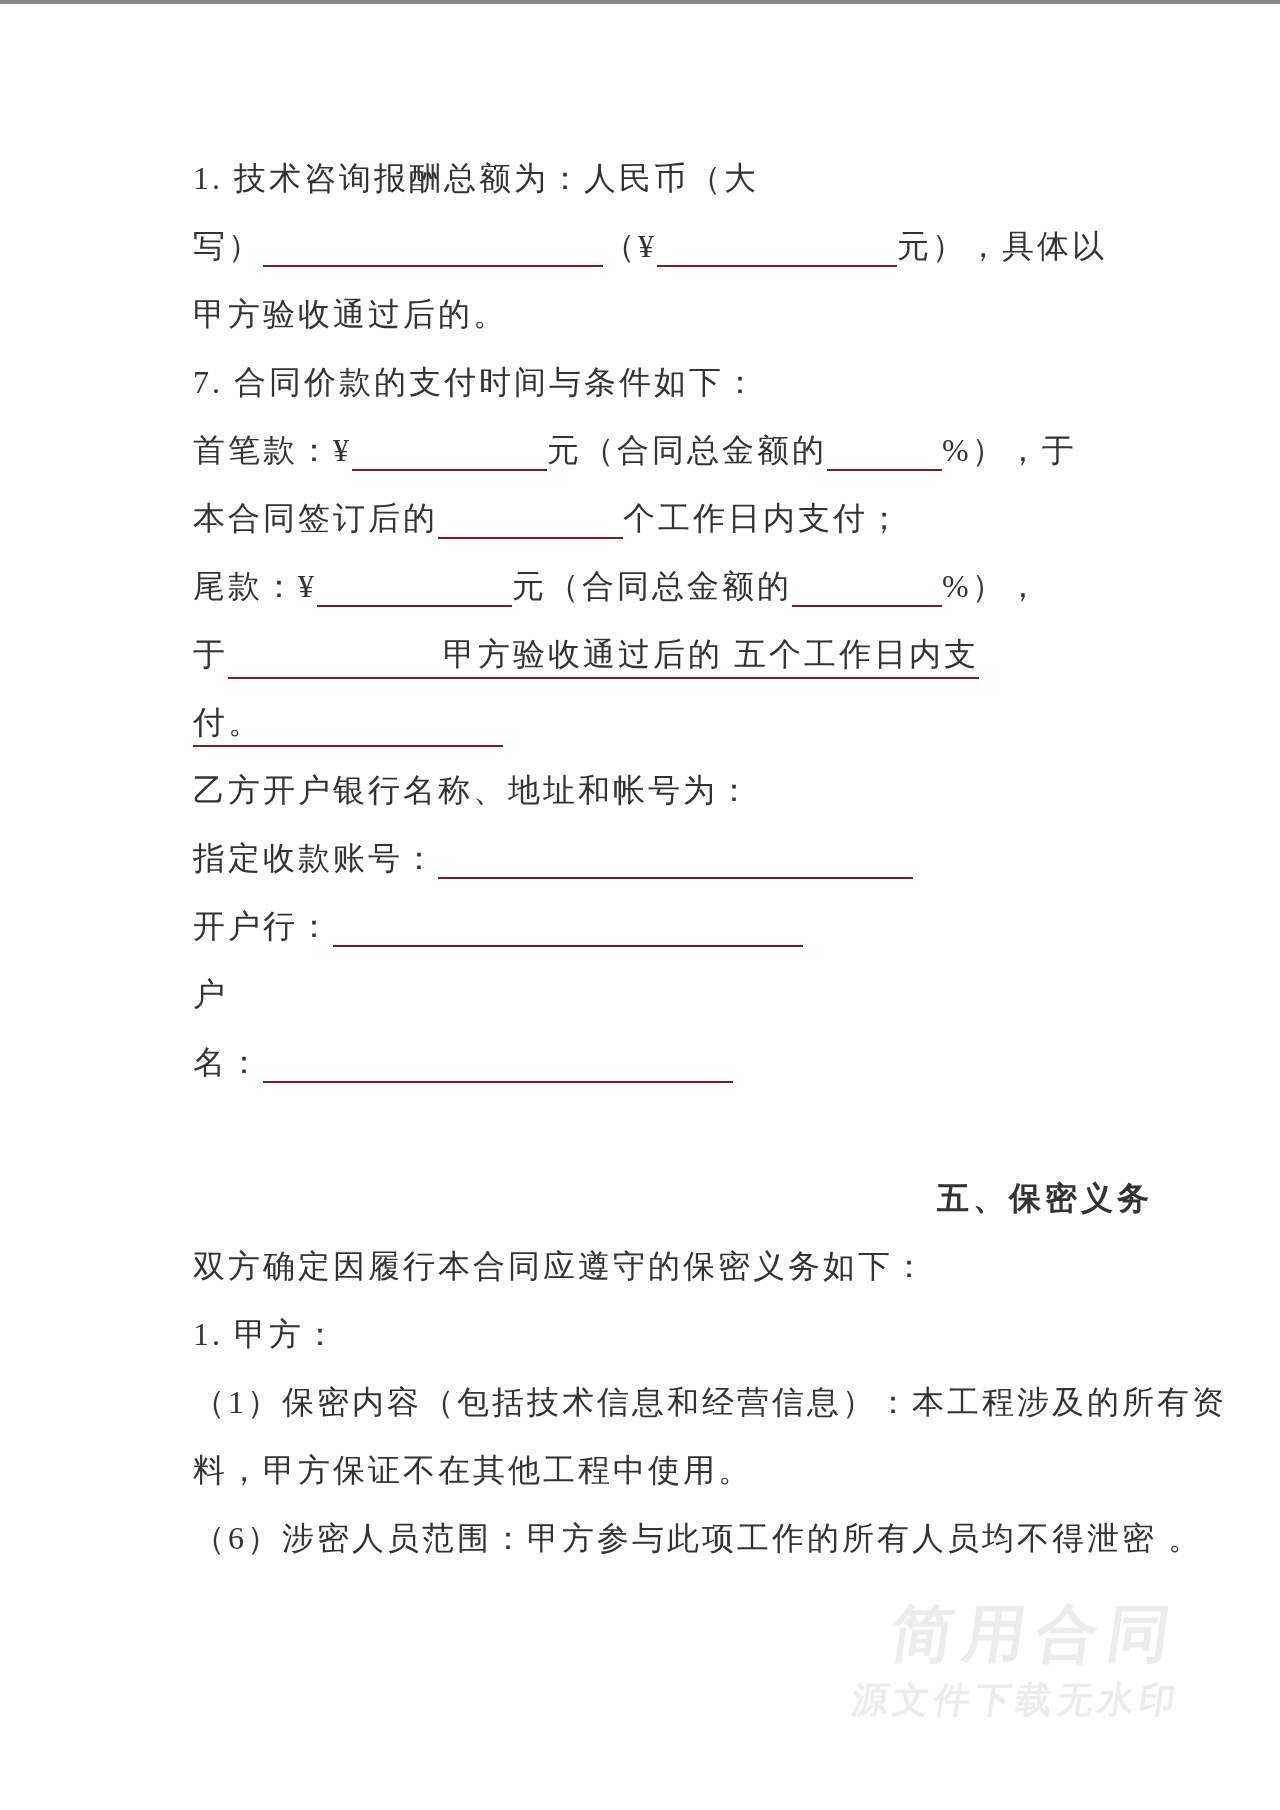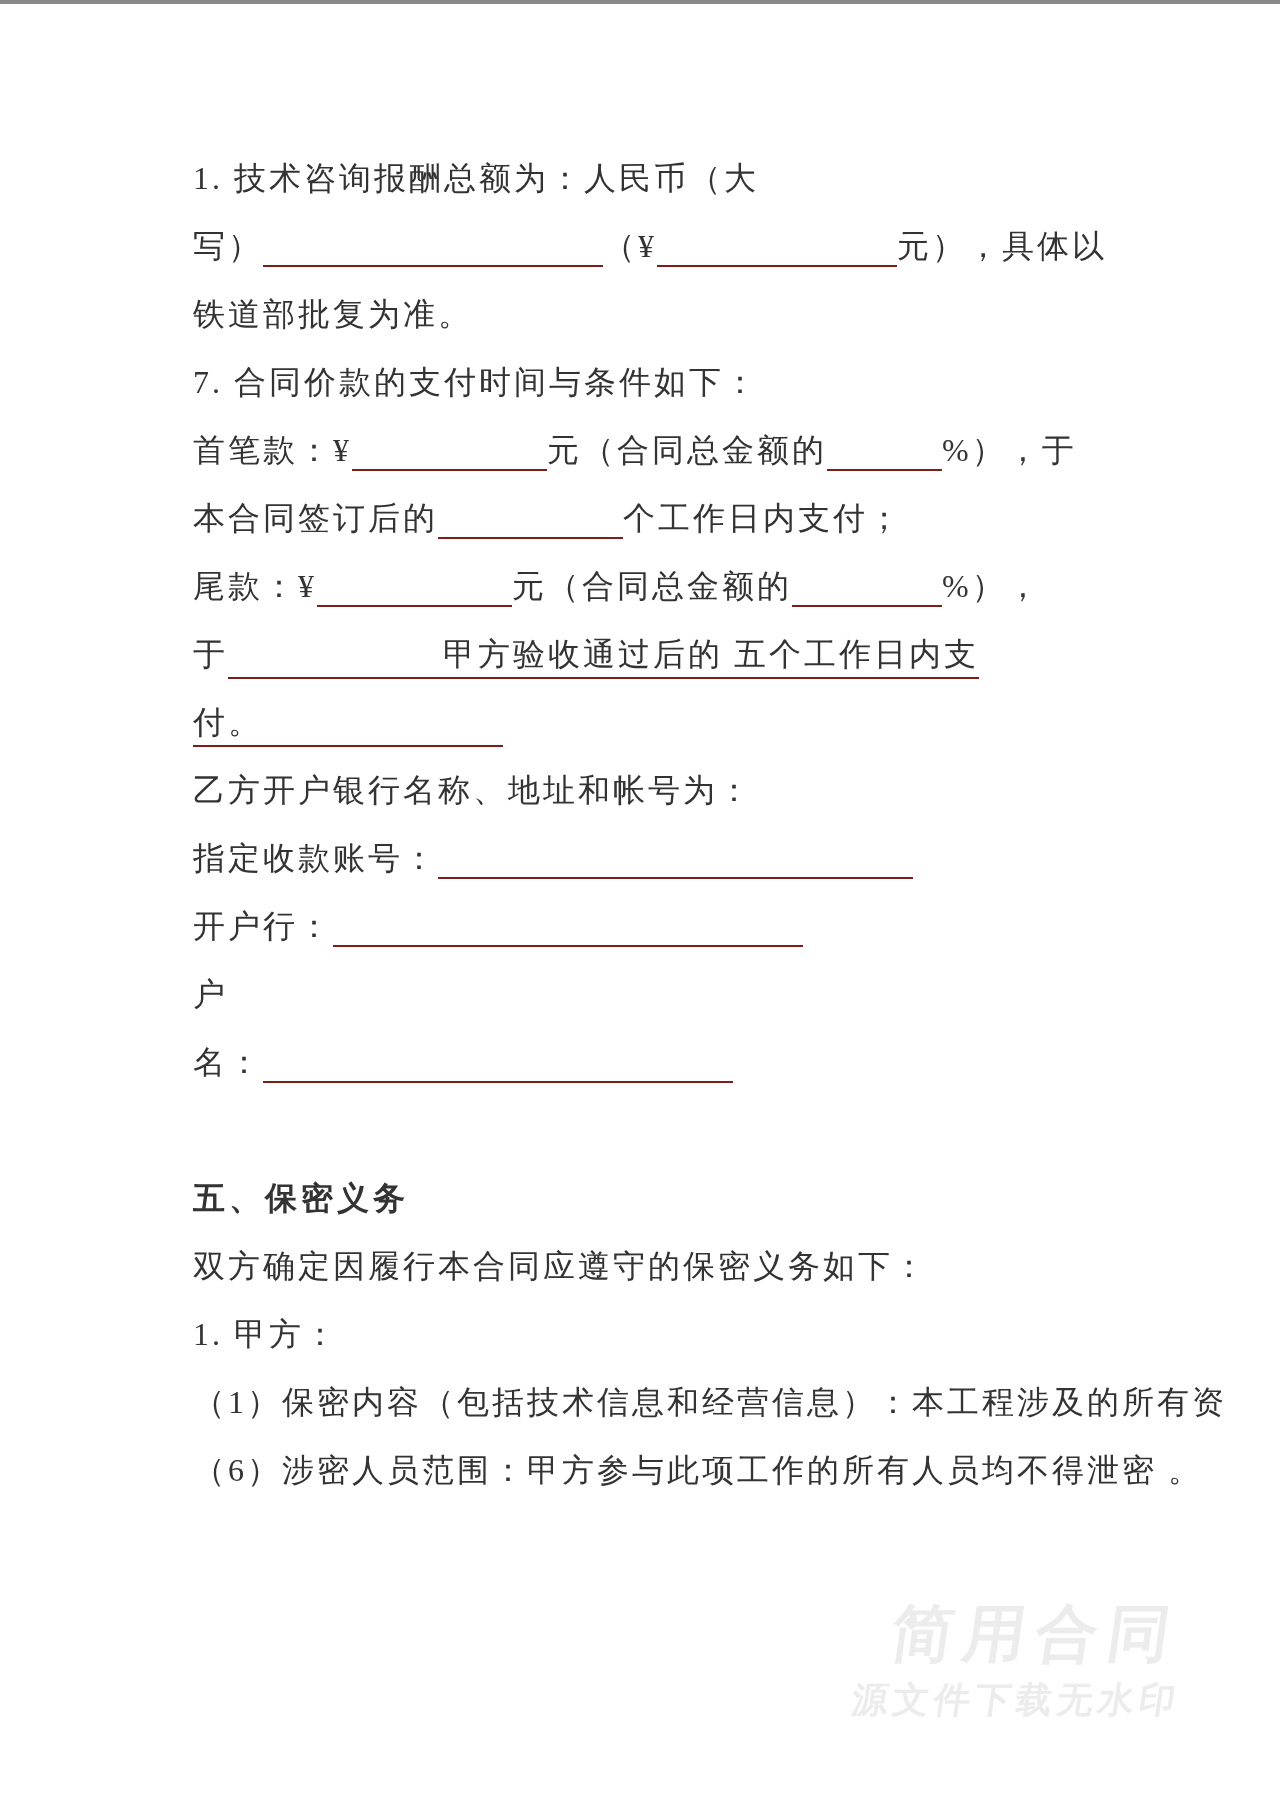--- a/index.html
+++ b/index.html
@@ -15,21 +15,21 @@
   .doc-body{
     position:absolute;
     left:193px;top:140px;
     width:960px;
     font-size:32px;
     line-height:68px;
     letter-spacing:3px;
     color:#333333;
   }
   .line{white-space:nowrap;height:68px;}
-  .line.heading{font-weight:bold;letter-spacing:4px;}
+  .line.heading{font-weight:bold;letter-spacing:4px;text-align:right;}
   .uline{
     display:inline-block;
     border-bottom:2px solid #7f1d1d;
     line-height:normal;
   }
   .uline .sp{display:inline-block;height:1px;}
   .watermark{
     position:absolute;
     right:100px;
     text-align:right;
@@ -43,34 +43,35 @@
   .wm-1{top:1588px;font-size:62px;letter-spacing:10px;}
   .wm-2{top:1672px;font-size:36px;letter-spacing:5px;}
 </style>
 </head>
 <body>
 
 <div class="page">
   <div class="doc-body">
       <div class="line"><span>1. 技术咨询报酬总额为：人民币（大</span></div>
       <div class="line"><span>写）</span><span class="uline" style="width: 340px;">&nbsp;</span><span>（¥</span><span class="uline" style="width: 240px;">&nbsp;</span><span>元），具体以</span></div>
-      <div class="line"><span>铁道部批复为准。</span></div>
+      <div class="line"><span>甲方验收通过后的。</span></div>
       <div class="line"><span>7. 合同价款的支付时间与条件如下：</span></div>
       <div class="line"><span>首笔款：¥</span><span class="uline" style="width: 195px;">&nbsp;</span><span>元（合同总金额的</span><span class="uline" style="width: 115px;">&nbsp;</span><span>%），于</span></div>
       <div class="line"><span>本合同签订后的</span><span class="uline" style="width: 185px;">&nbsp;</span><span>个工作日内支付；</span></div>
       <div class="line"><span>尾款：¥</span><span class="uline" style="width: 195px;">&nbsp;</span><span>元（合同总金额的</span><span class="uline" style="width: 150px;">&nbsp;</span><span>%），</span></div>
       <div class="line"><span>于</span><span class="uline"><i class="sp" style="width: 215px;"></i>甲方验收通过后的 五个工作日内支</span></div>
       <div class="line"><span class="uline">付。<i class="sp" style="width: 240px;"></i></span></div>
       <div class="line"><span>乙方开户银行名称、地址和帐号为：</span></div>
       <div class="line"><span>指定收款账号：</span><span class="uline" style="width: 475px;">&nbsp;</span></div>
       <div class="line"><span>开户行：</span><span class="uline" style="width: 470px;">&nbsp;</span></div>
       <div class="line"><span>户</span></div>
       <div class="line"><span>名：</span><span class="uline" style="width: 470px;">&nbsp;</span></div>
       <div class="line">&nbsp;</div>
       <div class="line heading"><span>五、保密义务</span></div>
       <div class="line"><span>双方确定因履行本合同应遵守的保密义务如下：</span></div>
       <div class="line"><span>1. 甲方：</span></div>
       <div class="line"><span>（1）保密内容（包括技术信息和经营信息）：本工程涉及的所有资</span></div>
+      <div class="line"><span>料，甲方保证不在其他工程中使用。</span></div>
       <div class="line"><span>（6）涉密人员范围：甲方参与此项工作的所有人员均不得泄密 。</span></div>
     </div>
   <div class="watermark wm-1">简用合同</div>
   <div class="watermark wm-2">源文件下载无水印</div>
 </div>
 
 </body></html>

